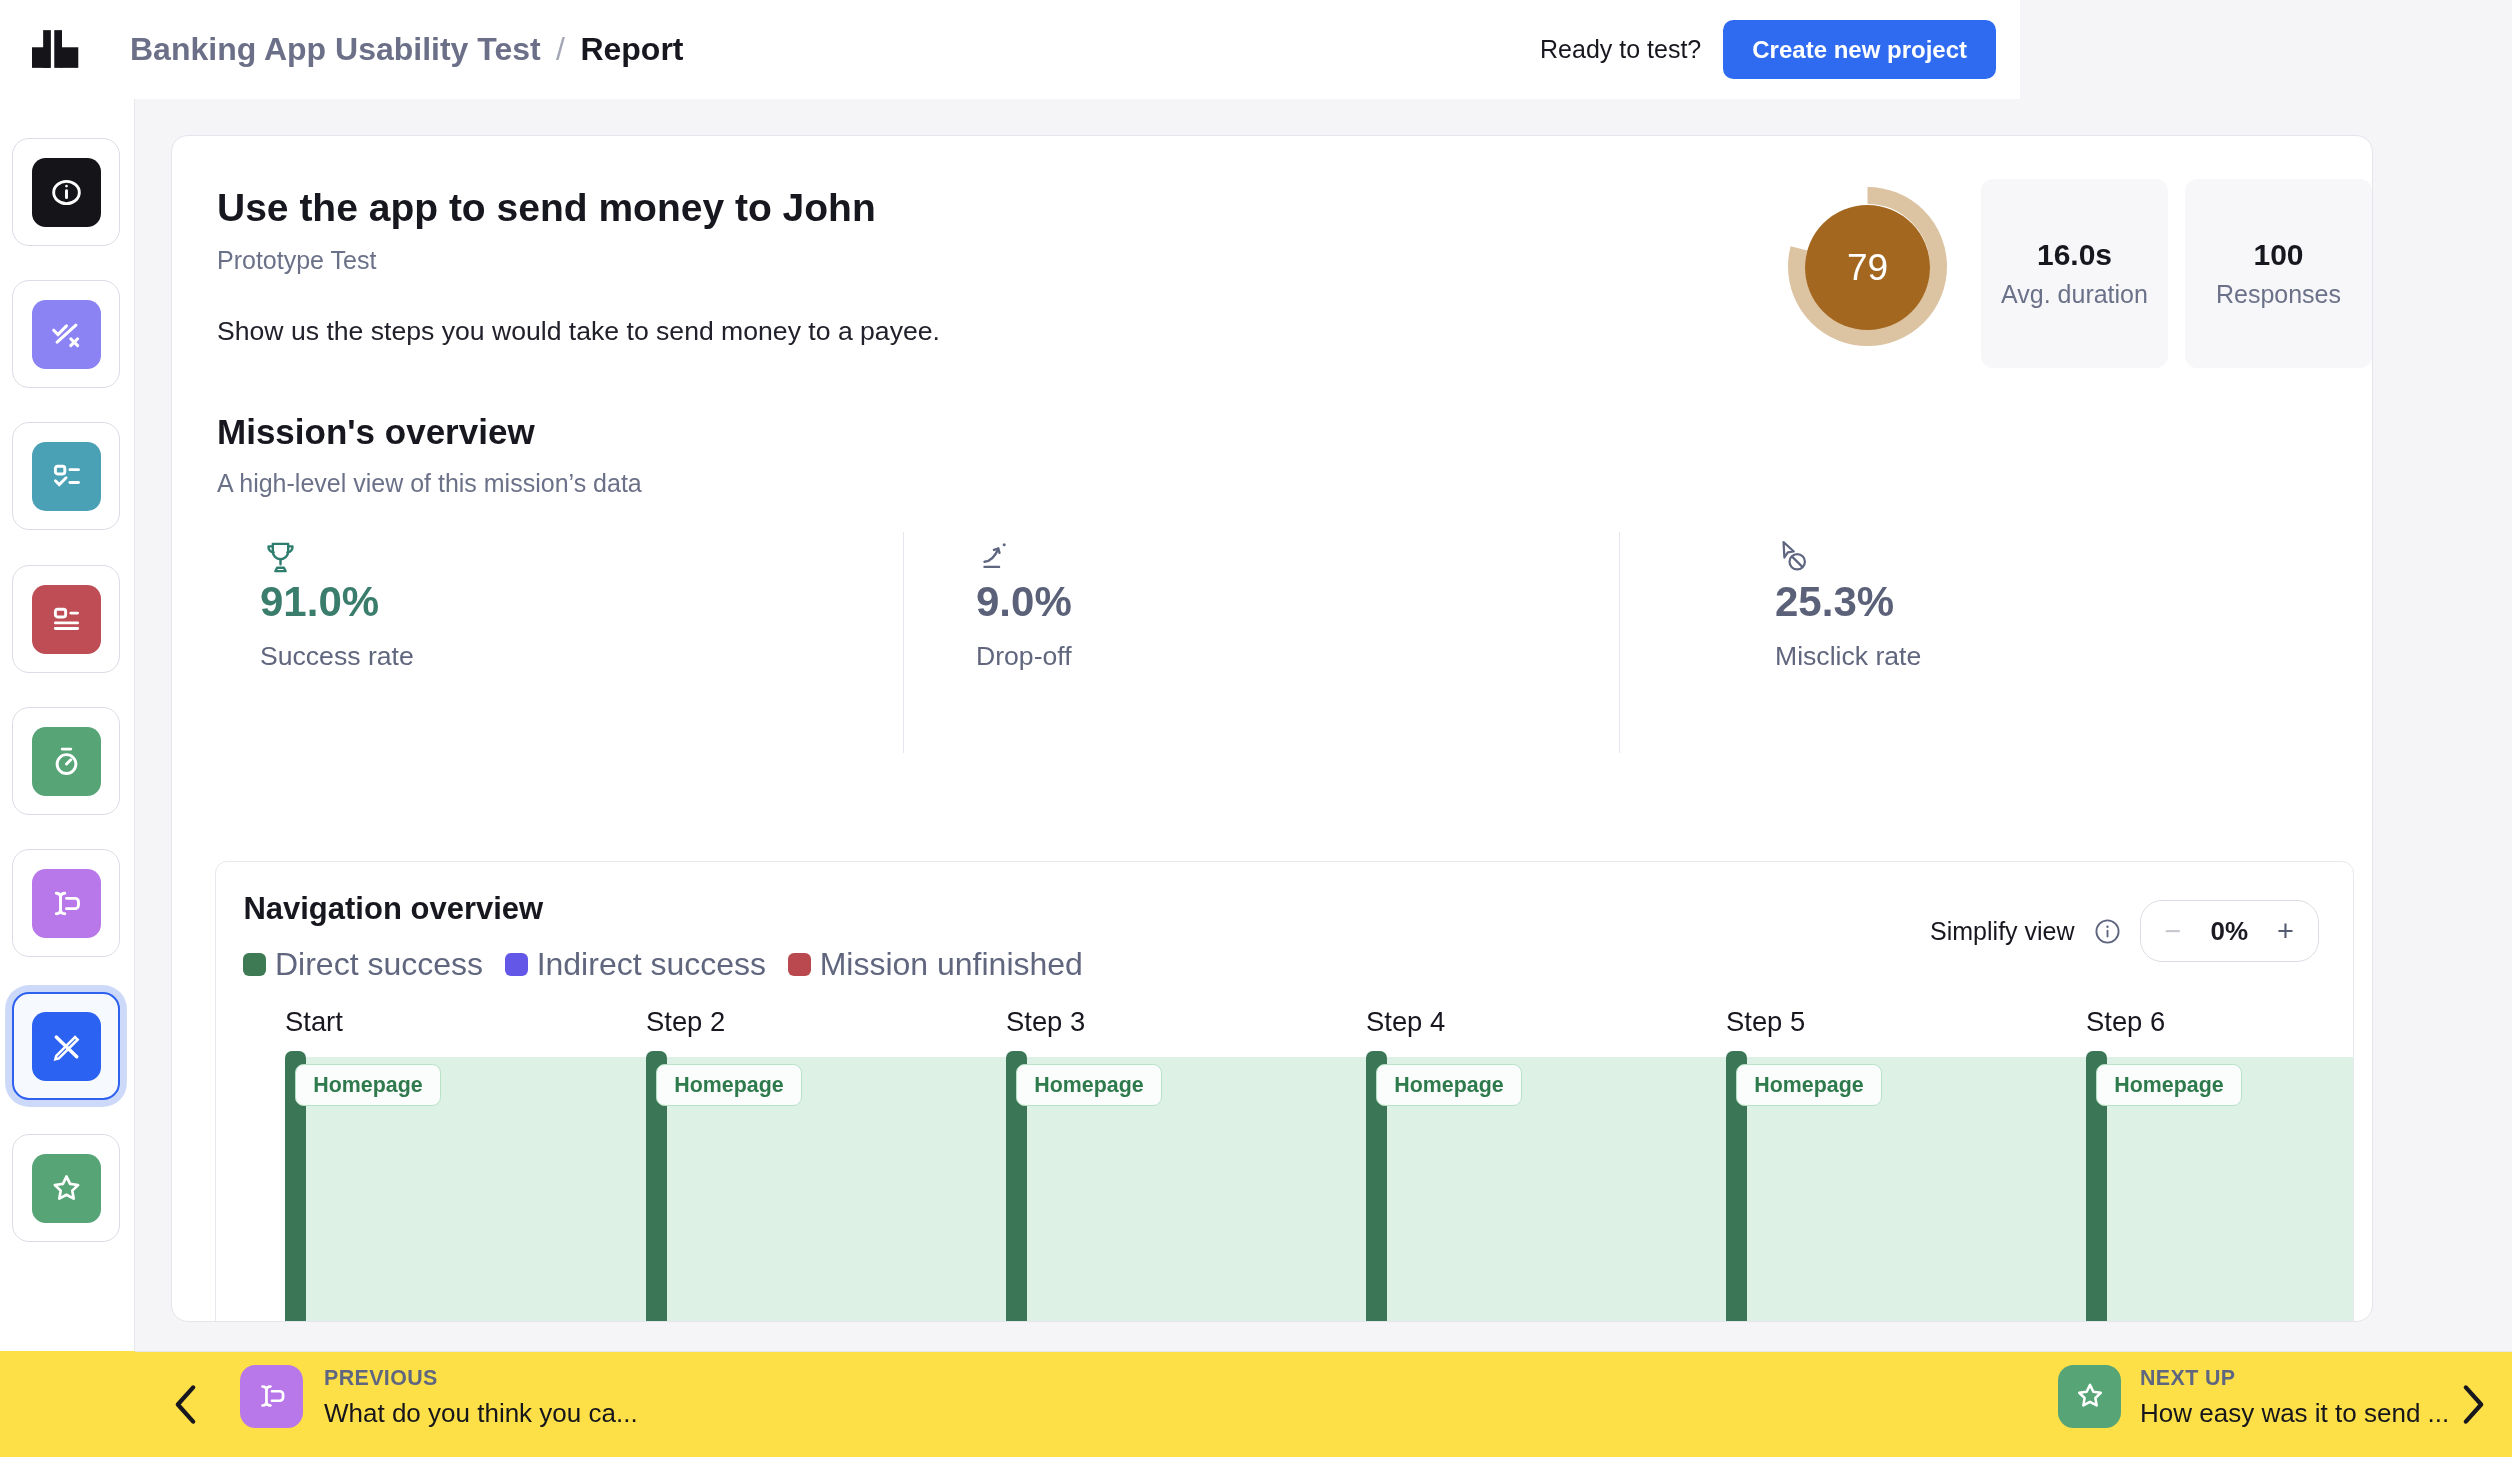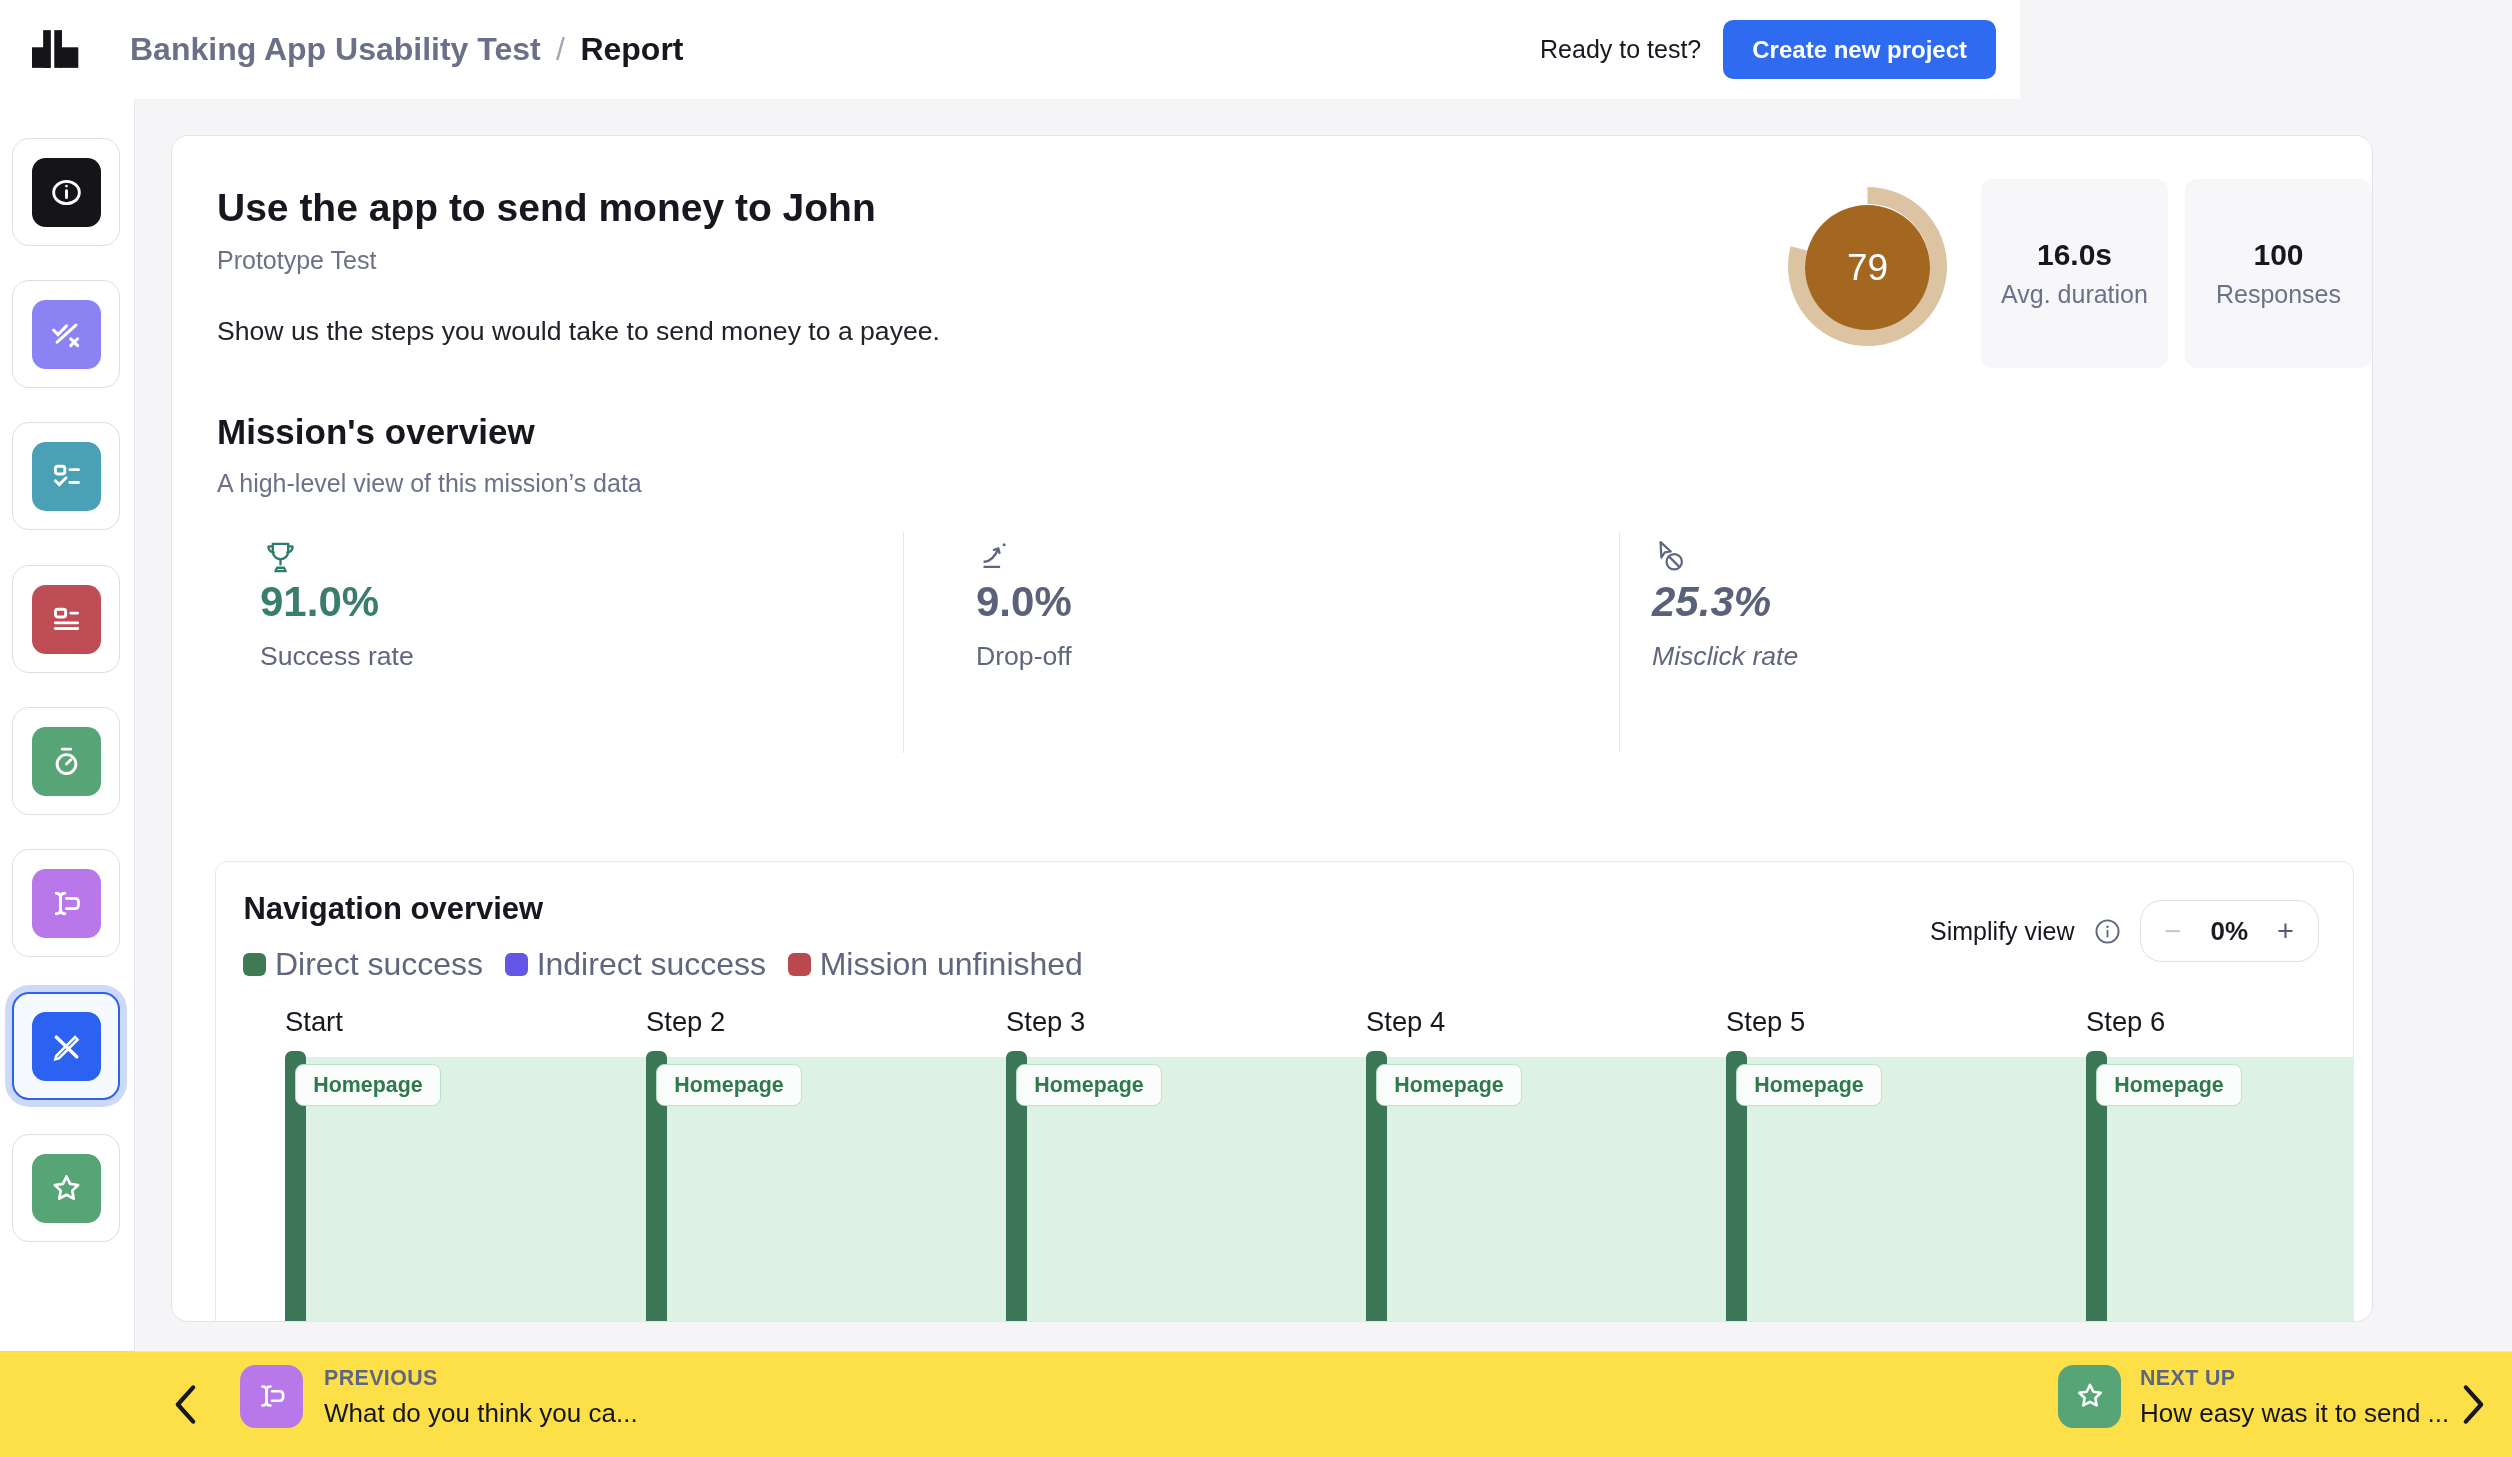--- a/index.html
+++ b/index.html
@@ -33,21 +33,21 @@
   .mission-desc { position:absolute; left:45px; top:180px; font-size:26.6px; color:#21212b; }
   .score-ring { position:absolute; left:1616px; top:51px; width:159px; height:159px; }
   .score-circle { position:absolute; left:1633px; top:69px; width:125px; height:125px; border-radius:50%; background:#a4671f; display:flex; align-items:center; justify-content:center; color:#fff; font-size:37px; }
   .stat-card { position:absolute; top:43px; width:187px; height:189px; background:#f7f7fa; border-radius:12px; display:flex; flex-direction:column; align-items:center; justify-content:center; gap:8.6px; }
   .stat-1 { left:1809px; } .stat-2 { left:2013px; }
   .stat-value { font-size:30px; font-weight:700; color:#17171f; }
   .stat-label { font-size:25px; color:#6b7188; }
   .ovw-title { position:absolute; left:45px; top:276px; font-size:35px; font-weight:700; }
   .ovw-sub { position:absolute; left:45px; top:333px; font-size:25px; color:#6b7188; }
   .metric { position:absolute; top:401px; display:flex; flex-direction:column; }
-  .m-1{left:88px;} .m-2{left:804px;} .m-3{left:1480px;font-style:italic;}
+  .m-1{left:88px;} .m-2{left:804px;} .m-3{left:1603px;}
   .metric-value { margin-top:0; font-size:42px; font-weight:700; }
   .mv-green{color:#3a7d6d;} .mv-gray{color:#5b6178;}
   .metric-label { margin-top:15.4px; font-size:26.6px; color:#60667e; }
   .vdiv { position:absolute; top:396px; width:0.9px; height:221px; background:#e6e6ee; }
   .vd-1{left:731px;} .vd-2{left:1447px;}
   
   .nav-card { position:absolute; left:43px; top:725px; width:2139px; height:600px; border:0.9px solid #e7e7ee; border-radius:12px; overflow:hidden; background:#fff; }
   .nav-title { position:absolute; left:27.4px; top:29px; font-size:31px; font-weight:700; }
   .legend { position:absolute; left:27.4px; top:84px; display:flex; align-items:center; gap:22px; }
   .leg-item { display:flex; align-items:center; gap:8.6px; }

